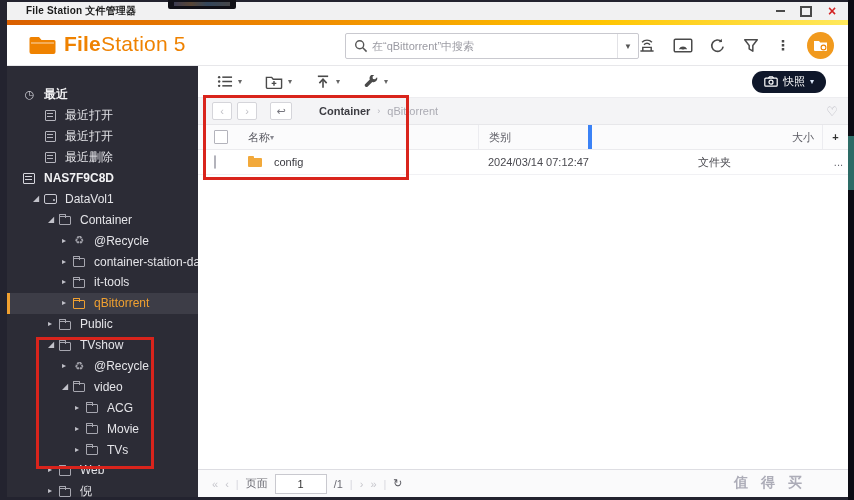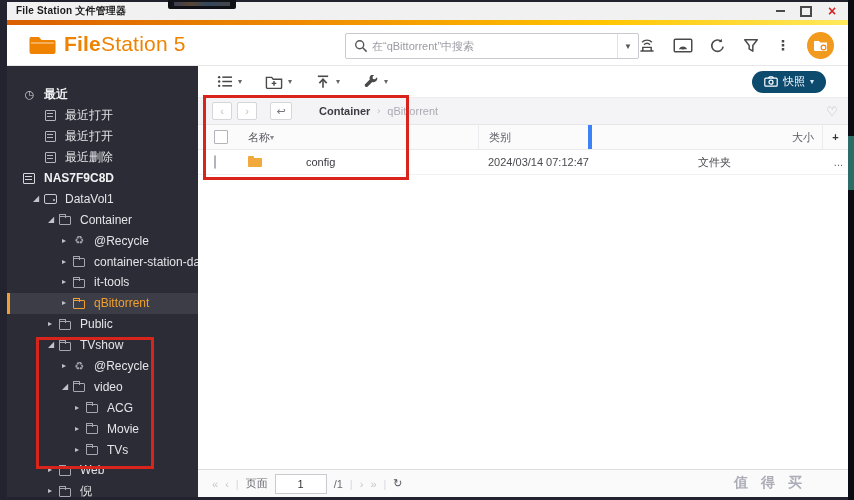--- a/index.html
+++ b/index.html
@@ -11,21 +11,21 @@
   }
   
   .edge-right{position:absolute;right:0;top:0;width:6px;height:500px;background:#0b0b13;}
   .edge-right .teal{position:absolute;left:0;top:136px;width:6px;height:54px;background:#2d6b66;}
   .top-watermark{position:absolute;left:168px;top:0;width:68px;height:9px;background:#111118;border-radius:0 0 2px 2px;overflow:hidden;}
   .top-watermark i{display:block;margin:2px 6px;height:4px;background:linear-gradient(90deg,#5a5a7a,#8a6a4a 30%,#4a6a8a 60%,#6a6a6a);opacity:.6;}
 
   
   .win{position:absolute;left:7px;top:2px;width:841px;height:495px;background:#fff;display:flex;flex-direction:column;}
   .titlebar{height:18px;background:#f1f1f2;display:flex;align-items:center;flex:none;}
-  .titlebar .title{font-size:10px;font-weight:bold;color:#1c1c1c;margin-left:9px;letter-spacing:.2px;}
+  .titlebar .title{font-size:10px;font-weight:bold;color:#1c1c1c;margin-left:19px;letter-spacing:.2px;}
   .win-controls{margin-left:auto;display:flex;align-items:center;gap:14px;margin-right:10px;}
   .wc{display:inline-flex;align-items:center;justify-content:center;width:12px;height:12px;cursor:default;}
   .wc-min i{width:9px;height:2px;background:#4a4a4a;display:block;}
   .wc-max i{width:8px;height:7px;border:2px solid #4a4a4a;display:block;}
   .wc-close{color:#d32323;font-size:14px;font-weight:bold;line-height:10px;}
   .gradbar{height:5px;flex:none;background:linear-gradient(90deg,#d95f00 0%,#ef8a00 35%,#ffc400 70%,#ffe95c 100%);}
 
   
   .header{height:40px;flex:none;background:#fff;position:relative;border-bottom:1px solid #e7e7ea;}
   .logo{position:absolute;left:22px;top:7px;display:flex;align-items:center;gap:8px;}
@@ -63,21 +63,21 @@
   .ticon.doc::before{content:"";position:absolute;left:4px;top:4px;width:6px;height:1px;background:#b5b5bd;box-shadow:0 3px 0 #b5b5bd;z-index:1;}
   .ticon.clock,.ticon.recycle{font-size:11px;line-height:13px;text-align:center;color:#cfcfd6;}
   .ticon.recycle{color:#a2a2aa;}
   .tlabel{white-space:nowrap;}
 
   
   .main{flex:1;display:flex;flex-direction:column;min-width:0;background:#fff;}
   .toolbar{height:31px;flex:none;display:flex;align-items:center;padding-left:12px;background:#fff;}
   .tbtn{display:flex;align-items:center;gap:5px;padding:4px 7px;margin-right:9px;cursor:pointer;border-radius:2px;}
   .tbtn .caret{font-size:8px;color:#666;}
-  .snapshot-btn{margin-left:auto;margin-right:22px;height:22px;background:#0c4a6e;border-radius:12px;color:#fff;font-size:11px;display:flex;align-items:center;gap:5px;padding:0 12px;cursor:pointer;}
+  .snapshot-btn{margin-left:auto;margin-right:22px;height:22px;background:#0f172a;border-radius:12px;color:#fff;font-size:11px;display:flex;align-items:center;gap:5px;padding:0 12px;cursor:pointer;}
   .snapshot-btn .caret{font-size:8px;color:#dce9fb;}
 
   .crumbbar{height:26px;flex:none;background:#f4f4f6;border-top:1px solid #ededf0;border-bottom:1px solid #e7e7ea;display:flex;align-items:center;padding:0 10px 0 14px;}
   .navbtn{width:18px;height:16px;border:1px solid #d5d5da;background:#fff;border-radius:2px;display:flex;align-items:center;justify-content:center;font-size:11px;color:#c0c0c6;margin-right:5px;cursor:pointer;line-height:1;}
   .navbtn.up{margin-left:8px;color:#76767e;width:20px;}
   .crumbs{margin-left:22px;font-size:11px;display:flex;align-items:center;gap:7px;}
   .crumb-current{color:#3c3c42;font-weight:bold;cursor:pointer;}
   .crumb-sep{color:#b5b5bd;font-size:9px;}
   .crumb-child{color:#ababb3;cursor:pointer;}
   .heart{margin-left:auto;color:#b9b9c1;font-size:13px;cursor:pointer;}
@@ -89,21 +89,21 @@
   .hc-date{width:210px;flex:none;border-left:1px solid #ececf0;padding-left:10px;}
   .hc-type{width:110px;flex:none;border-left:1px solid #ececf0;padding-left:10px;}
   .hc-size{flex:1;border-left:4px solid #3b82f6;justify-content:flex-end;padding-right:8px;}
   .hc-plus{width:26px;flex:none;border-left:1px solid #ececf0;justify-content:center;color:#333;font-weight:bold;}
   .sort-caret{font-size:8px;color:#8a8a92;}
   .checkbox{width:12px;height:12px;border:1px solid #b3b3bb;border-radius:1px;background:#fff;cursor:pointer;flex:none;}
 
   .tbody{flex:1;overflow:hidden;}
   .trow{height:24px;display:flex;align-items:center;font-size:11px;color:#3a3a40;border-bottom:1px solid #f1f1f4;cursor:pointer;}
   .tc-check{width:44px;padding-left:16px;flex:none;box-sizing:border-box;}
-  .tc-name{width:236px;flex:none;display:flex;align-items:flex-end;padding-left:6px;box-sizing:border-box;gap:32px;}
+  .tc-name{width:236px;flex:none;display:flex;align-items:flex-end;padding-left:6px;box-sizing:border-box;}
   .ficon{width:15px;height:12px;position:relative;margin-right:11px;flex:none;}
   .ficon::after{content:"";position:absolute;left:0;top:2px;width:14px;height:9px;background:#f2a93b;border-radius:1px;}
   .ficon::before{content:"";position:absolute;left:0;top:0;width:6px;height:4px;background:#f2a93b;border-radius:1px 1px 0 0;}
   .tc-date{width:210px;flex:none;padding-left:10px;box-sizing:border-box;color:#4a4a50;}
   .tc-type{width:110px;flex:none;padding-left:10px;box-sizing:border-box;color:#4a4a50;}
   .tc-size{flex:1;text-align:right;padding-right:5px;color:#6a6a72;}
 
   .statusbar{height:27px;flex:none;border-top:1px solid #dddde2;background:#fafafb;display:flex;align-items:center;font-size:11px;color:#6b6b73;position:relative;}
   .pg{display:flex;align-items:center;gap:7px;margin-left:14px;}
   .pgbtn{color:#c6c6cc;cursor:pointer;font-size:11px;}

